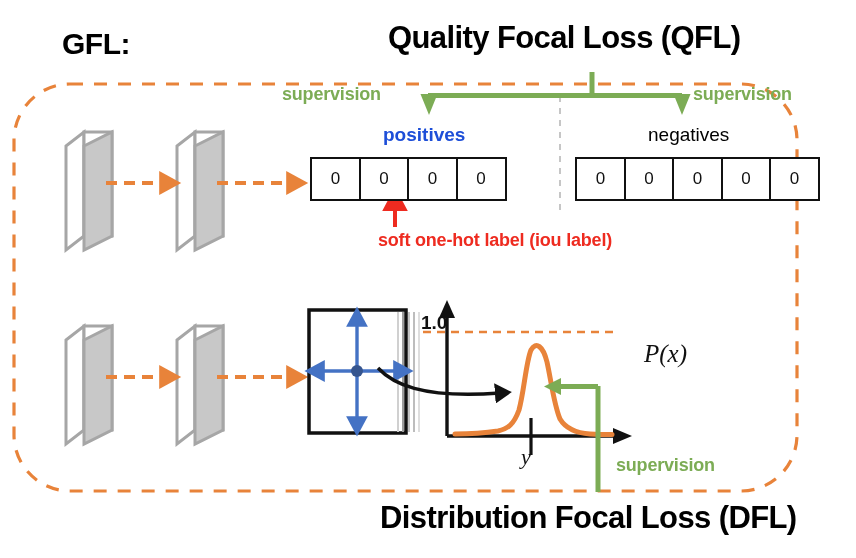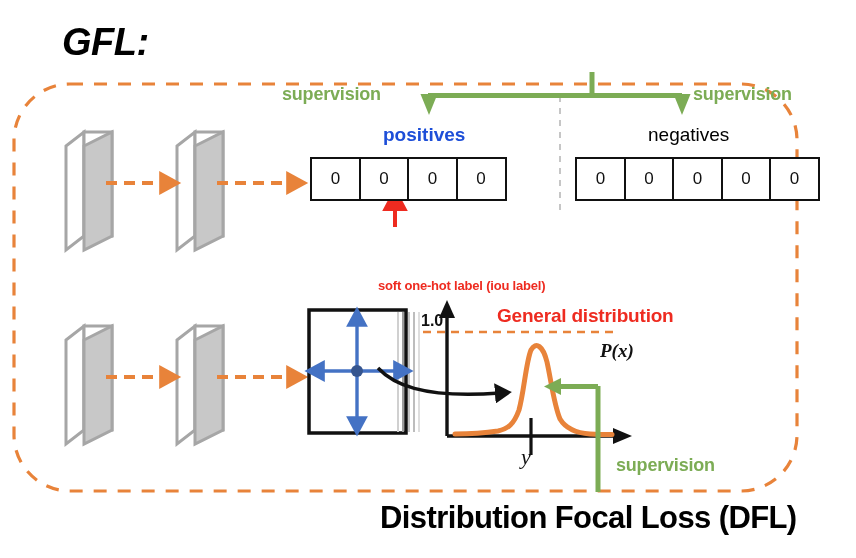--- a/index.html
+++ b/index.html
@@ -6,21 +6,21 @@
   body{
     width:856px;height:558px;position:relative;overflow:hidden;
     font-family:"Liberation Sans", sans-serif;
     color:#000;
   }
   #stage{position:absolute;left:0;top:0;width:856px;height:558px;}
   svg.layer{position:absolute;left:0;top:0;width:856px;height:558px;overflow:visible;}
   .txt{position:absolute;white-space:nowrap;}
 
   .title-gfl{
-    left:62px;top:21px;font-size:38px;font-weight:bold;letter-spacing:-0.5px;color:#000;font-style:italic;
+    left:62px;top:27px;font-size:30px;font-weight:bold;letter-spacing:-0.5px;color:#000;
   }
   .title-qfl{
     left:388px;top:20px;font-size:31px;font-weight:bold;letter-spacing:-0.6px;color:#000;
   }
   .title-dfl{
     left:380px;top:500px;font-size:31px;font-weight:bold;letter-spacing:-0.6px;color:#000;
   }
   .sup-left{left:282px;top:84px;font-size:18px;font-weight:bold;color:#7CAC55;letter-spacing:-0.2px;}
   .sup-right{left:693px;top:84px;font-size:18px;font-weight:bold;color:#7CAC55;letter-spacing:-0.2px;}
   .sup-bottom{left:616px;top:455px;font-size:18px;font-weight:bold;color:#7CAC55;letter-spacing:-0.2px;}
@@ -32,24 +32,24 @@
   .cell{
     width:47px;height:40px;border:2.5px solid #111;margin-left:-2.5px;
     display:flex;align-items:center;justify-content:center;
     font-size:17px;background:#fff;color:#111;
   }
   .cell:first-child{margin-left:0;}
   .cell.hot{color:#EE2B20;font-weight:bold;font-size:17px;}
   #row-pos{left:310px;top:157px;}
   #row-neg{left:575px;top:157px;}
 
-  .soft-label{left:378px;top:230px;font-size:13px;font-weight:bold;color:#EE2B20;letter-spacing:-0.2px;margin-top:48px;}
+  .soft-label{left:378px;top:230px;font-size:18px;font-weight:bold;color:#EE2B20;letter-spacing:-0.2px;}
   .gen-dist{left:497px;top:305px;font-size:19px;font-weight:bold;color:#EE2B20;letter-spacing:-0.2px;}
-  .lbl-10{left:421px;top:312px;font-size:16px;color:#111;font-weight:600;}
-  .lbl-px{left:600px;top:340px;font-size:19px;font-style:italic;font-family:"Liberation Serif",serif;color:#111;font-weight:bold;}
+  .lbl-10{left:421px;top:312px;font-size:19px;color:#111;font-weight:600;}
+  .lbl-px{left:644px;top:340px;font-size:25px;font-style:italic;font-family:"Liberation Serif",serif;color:#111;}
   .lbl-y{left:521px;top:444px;font-size:22px;font-style:italic;font-family:"Liberation Serif",serif;color:#111;}
 
   .watermark{
     left:655px;top:524px;font-size:19px;color:#c9c9c9;
     font-family:"DejaVu Sans", sans-serif;
   }
 </style>
 </head>
 <body>
 
@@ -148,20 +148,21 @@
              C598,434.5 605,434.6 612,434.6" fill="none" stroke="#E8833A" stroke-width="5" stroke-linecap="round"></path>
 
     <g>
       <line x1="598" y1="492" x2="598" y2="386" stroke="#7CAC55" stroke-width="5"></line>
       <line x1="598" y1="386.5" x2="560" y2="386.5" stroke="#7CAC55" stroke-width="5"></line>
       <polygon points="561,378 561,395 544,386.5" fill="#7CAC55"></polygon>
     </g>
   </svg>
 
   <div class="txt title-gfl">GFL:</div>
+  <div class="txt title-qfl">Quality Focal Loss (QFL)</div>
   <div class="txt title-dfl">Distribution Focal Loss (DFL)</div>
 
   <div class="txt sup-left">supervision</div>
   <div class="txt sup-right">supervision</div>
   <div class="txt sup-bottom">supervision</div>
 
   <div class="txt lbl-pos">positives</div>
   <div class="txt lbl-neg">negatives</div>
 
   <div class="cellrow" id="row-pos">
@@ -174,18 +175,17 @@
   <div class="cellrow" id="row-neg">
     <div class="cell">0</div>
     <div class="cell">0</div>
     <div class="cell">0</div>
     <div class="cell">0</div>
     <div class="cell">0</div>
   </div>
 
   <div class="txt soft-label">soft one-hot label (iou label)</div>
 
-  <div class="txt gen-dist">General distribution</div>
   <div class="txt lbl-10">1.0</div>
   <div class="txt lbl-px">P(x)</div>
   <div class="txt lbl-y">y</div>
 
 </div>
 
 </body></html>

